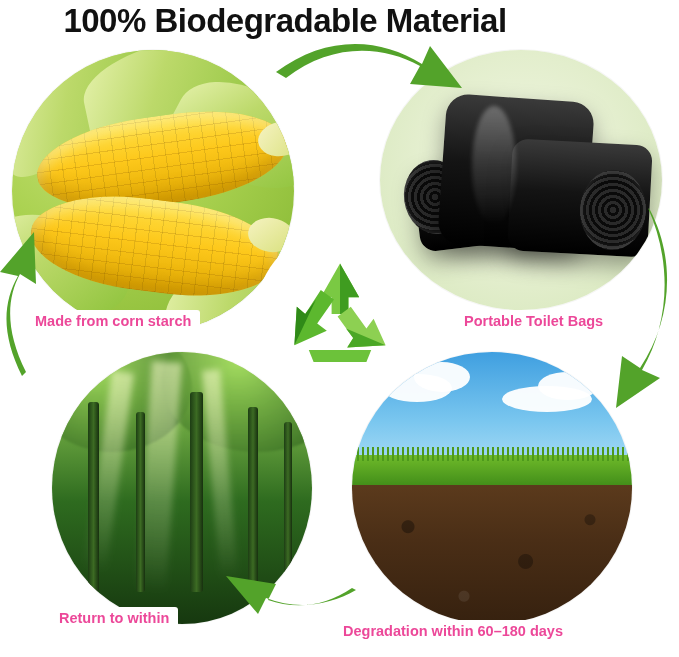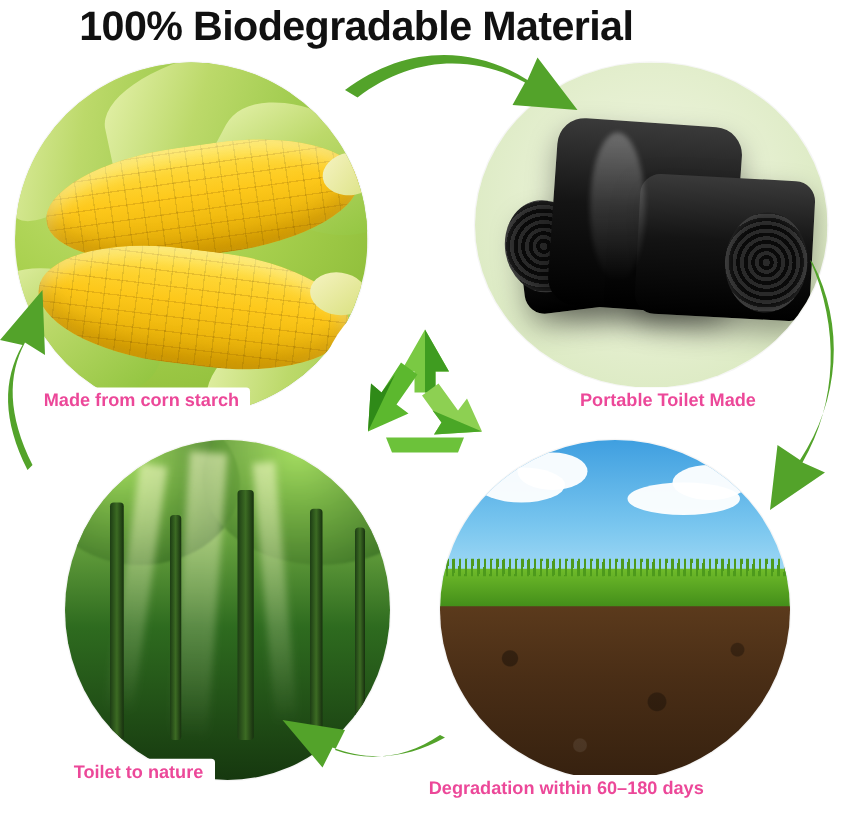--- a/index.html
+++ b/index.html
@@ -279,17 +279,17 @@
       <path d="M12,76 L14,44 L21,50 L30,38 Z" fill="#2f8a18"></path>
 
       <path d="M88,76 L56,78 L61,70 L48,52 L59,44 L72,62 L78,54 Z" fill="#8dd052"></path>
       <path d="M88,76 L56,78 L61,70 L55,62 Z" fill="#4aa726"></path>
 
       <path d="M24,80 L76,80 L72,90 L28,90 Z" fill="#6cc23a"></path>
     </svg>
   </div>
 
   <div class="caption cap-corn">Made from corn starch</div>
-  <div class="caption cap-bags">Portable Toilet Made</div>
+  <div class="caption cap-bags">Portable Toilet Bags</div>
   <div class="caption cap-degrade">Degradation within 60–180 days</div>
-  <div class="caption cap-nature">Toilet to nature</div>
+  <div class="caption cap-nature">Return to within</div>
 
 </div>
 
 </body></html>

